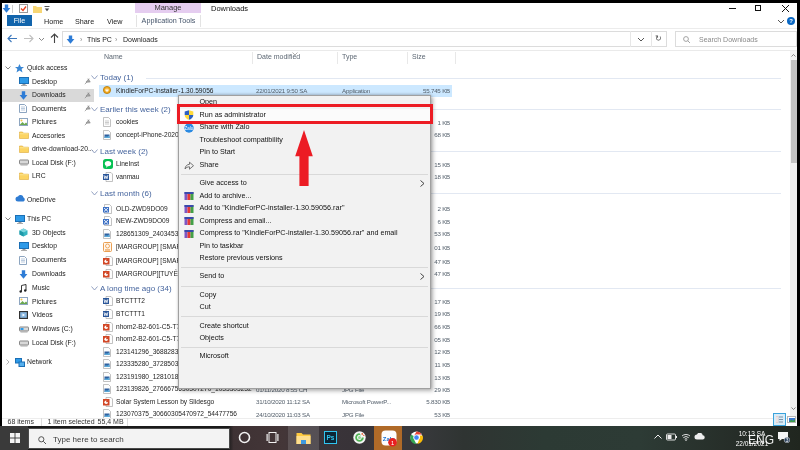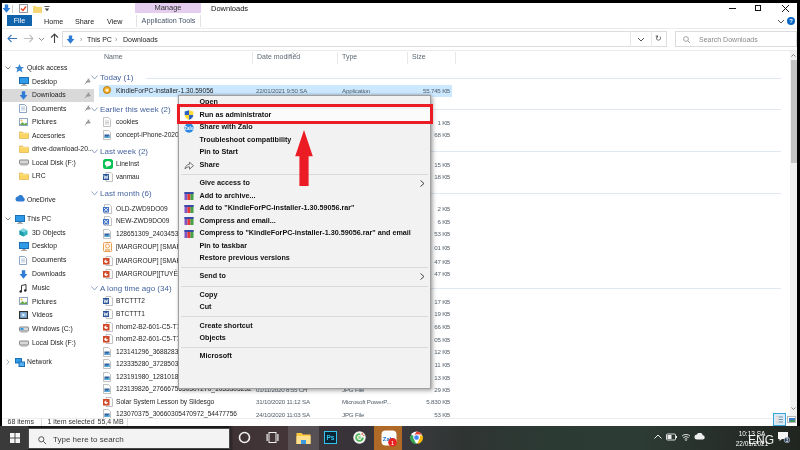--- a/index.html
+++ b/index.html
@@ -19,21 +19,21 @@
 #searchbox { position:absolute; left:675px; top:31px; width:122px; height:16px; border:1px solid #dcdcdc; background:#fff; }
 .sbitem { position:absolute; font-size:6.8px; color:#222; white-space:nowrap; }
 .colhdr { position:absolute; top:53px; font-size:7px; color:#5c6773; }
 .cdiv { position:absolute; top:52px; width:1px; height:12px; background:#e8e8e8; }
 .grp { position:absolute; font-size:8px; color:#46659e; white-space:nowrap; }
 .grpline { position:absolute; height:1px; background:#e2e8f2; }
 .row { position:absolute; font-size:6.6px; color:#1e1e1e; white-space:nowrap; }
 .rmeta { position:absolute; font-size:6.2px; letter-spacing:-0.2px; color:#55606c; white-space:nowrap; }
 .rsize { position:absolute; font-size:6.2px; letter-spacing:-0.2px; color:#55606c; white-space:nowrap; text-align:right; width:60px; }
 #cmenu { position:absolute; left:178px; top:95px; width:253px; height:294px; background:#f2f2f2; border:1px solid #a0a0a0; box-shadow:2px 2px 4px rgba(0,0,0,0.3), 0 -1.5px 2.5px rgba(0,0,0,0.18); z-index:40; }
-.mi { position:relative; height:12.55px; font-size:7.2px; color:#111; line-height:12.55px; padding-left:20.5px; white-space:nowrap;font-weight:bold; }
+.mi { position:relative; height:12.55px; font-size:7.2px; color:#111; line-height:12.55px; padding-left:20.5px; white-space:nowrap; }
 .msep { position:relative; height:5.7px; }
 .msep::after { content:""; position:absolute; left:2px; right:2px; top:2.6px; height:1px; background:#d9d9d9; }
 .mic { position:absolute; left:5px; top:1.5px; width:10px; height:10px; }
 .sub { position:absolute; right:5px; top:0; font-size:8px; color:#333; }
 #redbox { position:absolute; left:177px; top:104px; width:256px; height:20px; border:3.5px solid #ec1c24; z-index:60; }
 #taskbar { position:absolute; left:0; top:426px; width:800px; height:24px; background:linear-gradient(90deg,#1a1a1a 0%,#1a1a1a 28.5%,#3e3234 29.2%,#443638 35.5%,#3b343a 38%,#383338 44%,#3a383c 50%,#36383a 53.5%,#2f3432 58%,#2c3a34 68%,#2d3b35 80%,#262d28 92%,#20261f 100%); }
 #tsearch { position:absolute; left:28px; top:428px; width:202px; height:21px; background:#f3f3f3; border:1px solid #4a4a4a; }
 .stxt { position:absolute; top:417.5px; font-size:7px; color:#333; white-space:nowrap; }
 #clock { position:absolute; left:730px; top:428.5px; width:44px; color:#fff; font-size:6.5px; text-align:center; line-height:10px; }
 </style>
@@ -456,21 +456,21 @@
 <svg class="abs" style="left:775.5px;top:416px;z-index:6" width="8" height="7" viewBox="0 0 8 7">
     <rect x="0" y="0" width="2" height="7" fill="#f8f8f8" stroke="#b88" stroke-width="0.4"></rect>
     <path d="M3 1h4M3 3.5h4M3 6h4" stroke="#7a92a8" stroke-width="1"></path>
   </svg>
 <div class="abs" style="left:787px;top:416px;width:9px;height:7px;border:1px solid #b5b5b5;background:#fff;z-index:5"></div>
 <svg class="abs" style="left:788.5px;top:417.5px;z-index:6" width="6" height="4" viewBox="0 0 6 4">
     <rect width="6" height="4" fill="#3a78d0"></rect>
     <path d="M0 4L2.5 1.5 4 3 6 1v3z" fill="#3f9e48"></path>
   </svg>
 <div id="cmenu">
-    <div class="mi" style="font-weight:bold;">Open</div>
+    <div class="mi" style="font-weight:normal;">Open</div>
     <div class="mi" style="background:#fbfbfb;"><svg class="mic" viewBox="0 0 10 10">
         <path d="M5 0.3L0.7 1.5V4.9H5z" fill="#2b5fc1"></path>
         <path d="M5 0.3L9.3 1.5V4.9H5z" fill="#ffd938"></path>
         <path d="M0.7 4.9H5v4.9C2.8 9.1 0.7 7.4 0.7 4.9z" fill="#ffd938"></path>
         <path d="M5 4.9h4.3c0 2.5-2.1 4.2-4.3 4.9z" fill="#2b5fc1"></path>
       </svg>Run as administrator</div>
     <div class="mi" style=""><svg class="mic" viewBox="0 0 10 10">
         <circle cx="5" cy="5" r="4.7" fill="#2a8ae2"></circle>
         <text x="5" y="6.8" font-size="4.5" fill="#fff" text-anchor="middle" font-family="Liberation Sans">Zalo</text>
       </svg>Share with Zalo</div>

